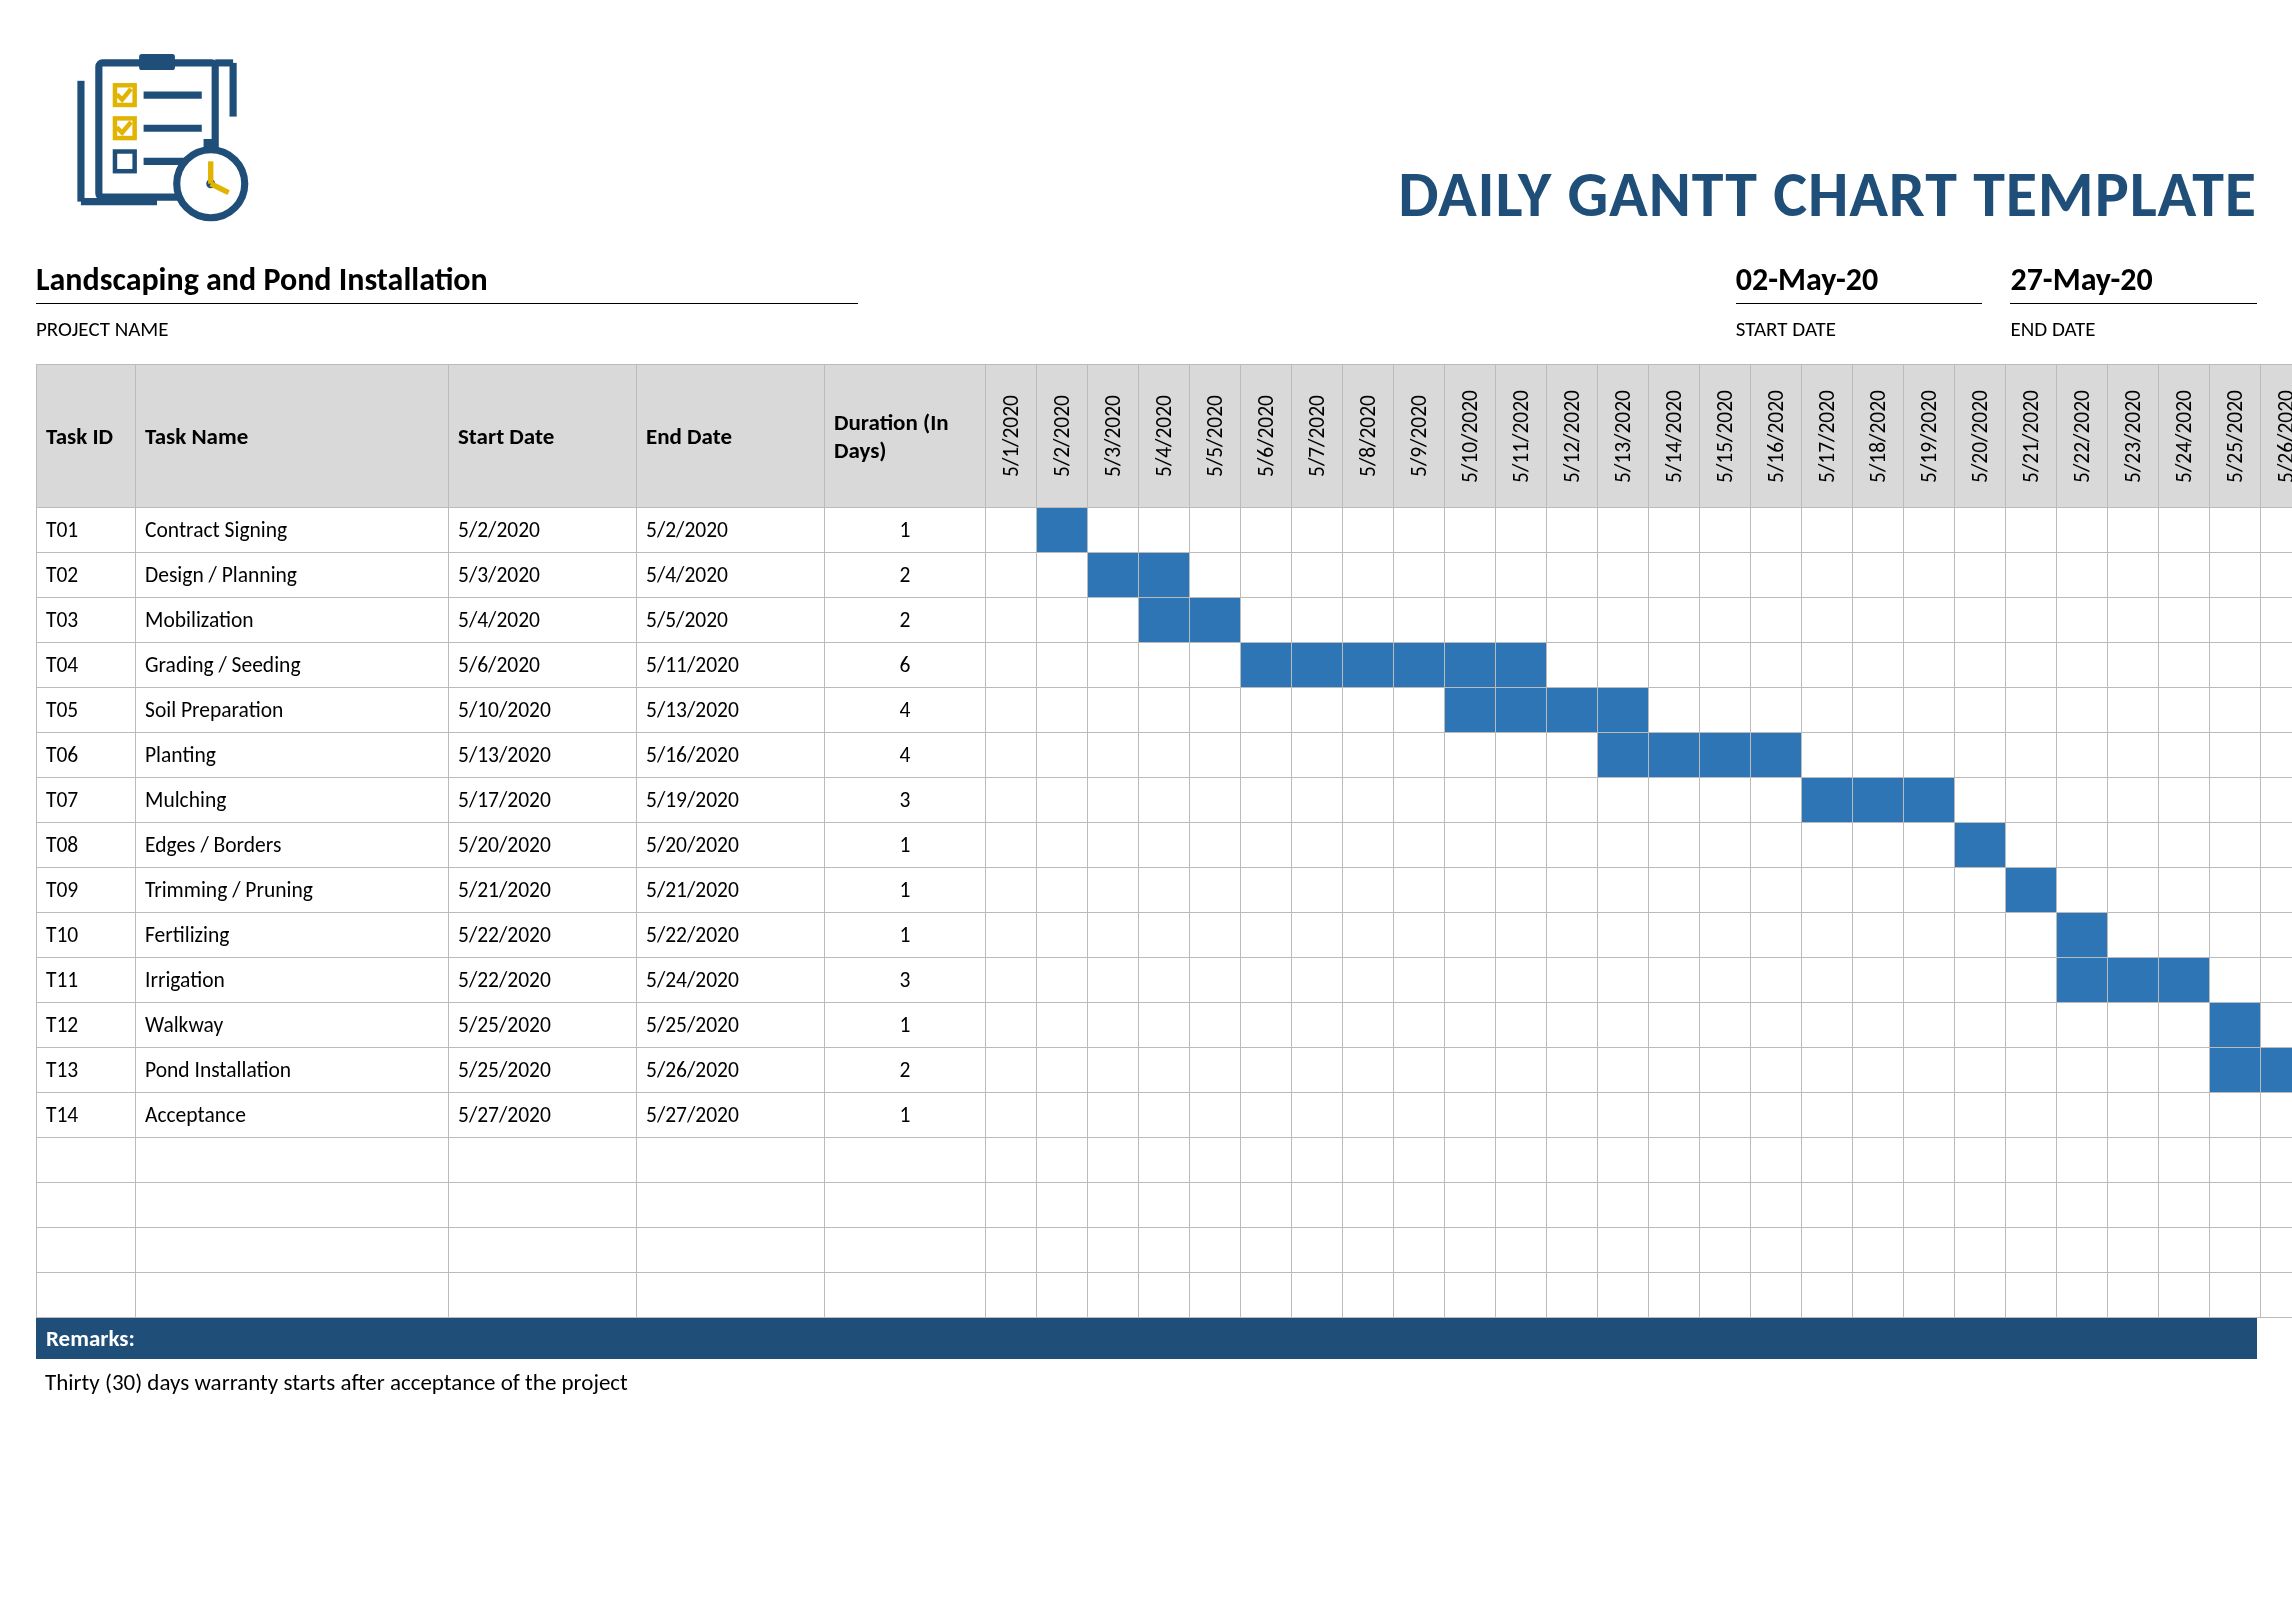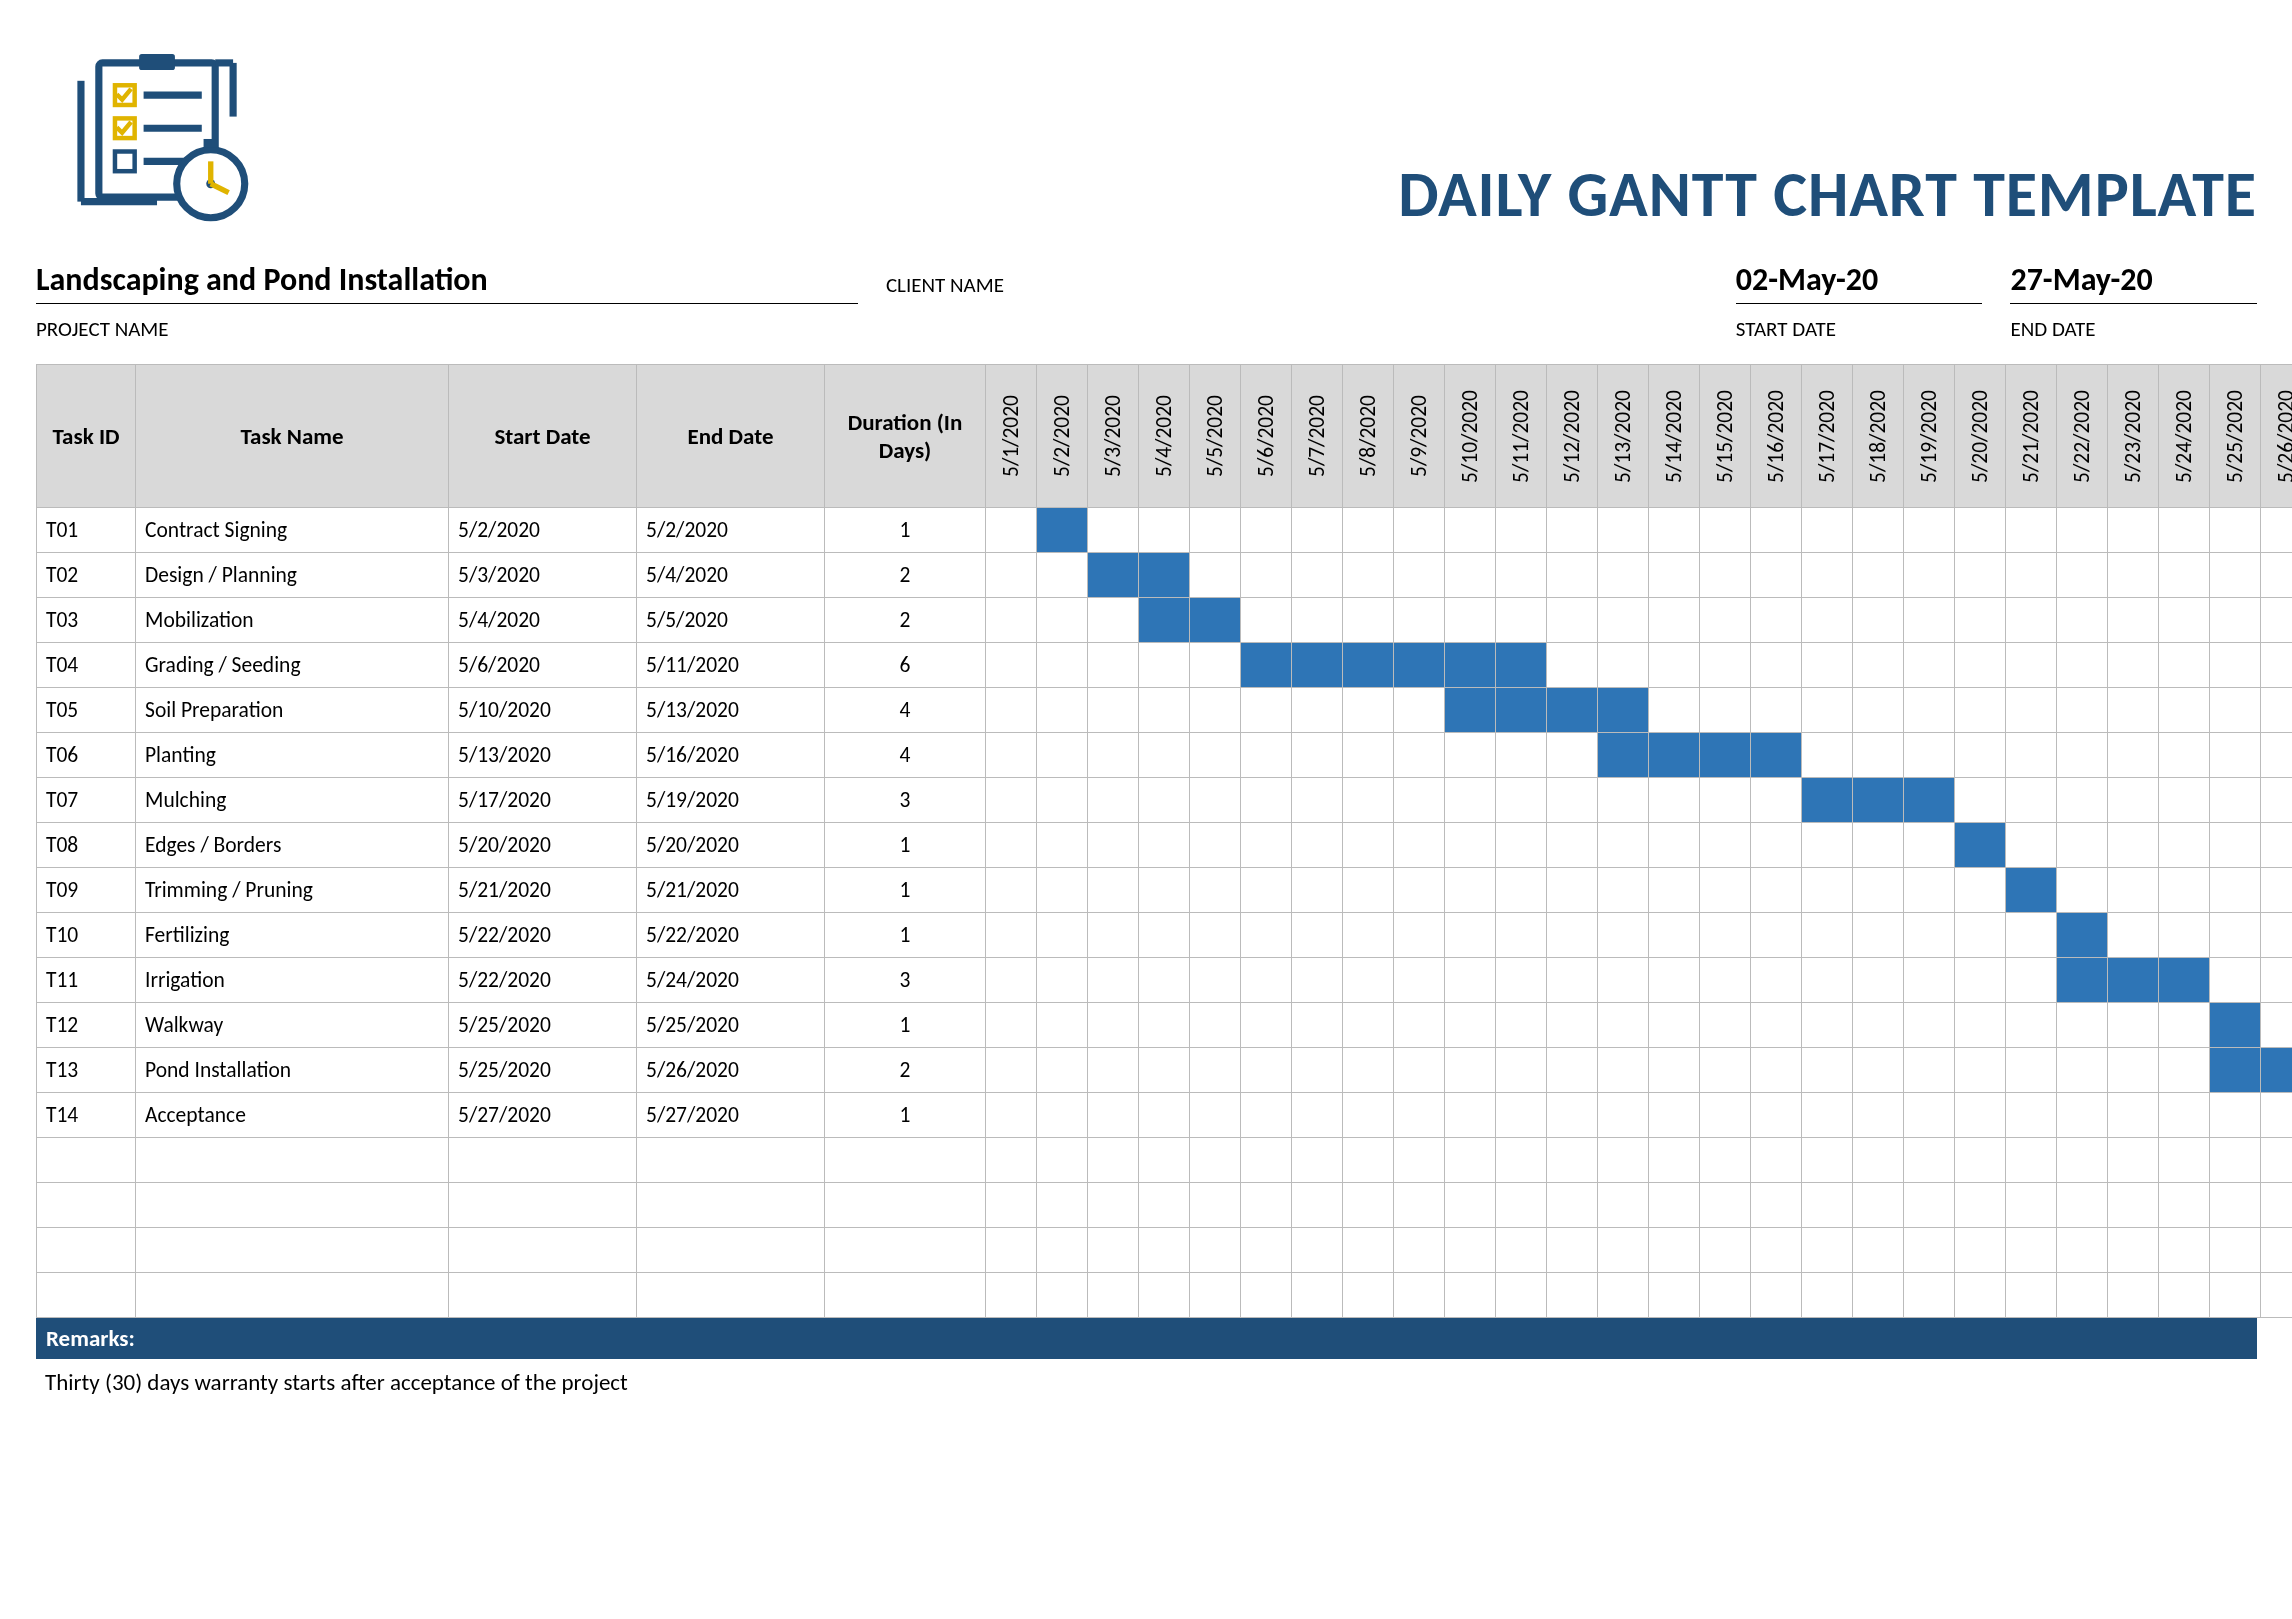--- a/index.html
+++ b/index.html
@@ -58,21 +58,21 @@
     border: 0.9px solid #bbb;
     padding: 7.2px 9px;
     font-size: 21.5px;
     background: #fff;
     height: 45px;
     overflow: hidden;
   }
   thead th {
     background: #d9d9d9;
     font-weight: 700;
-    text-align: center;
+    text-align: left;
     height: 143px;
     vertical-align: middle;
     font-size: 23px;
   }
   thead th.rot {
     width: 51px;
     font-size: 21.5px;
     font-weight: 400;
   }
   thead th.rot > div {
@@ -133,21 +133,20 @@
   </div>
   <div class="title">DAILY GANTT CHART TEMPLATE</div>
 </div>
 
 <div class="info-row">
   <div class="info-block">
     <div class="info-value">Landscaping and Pond Installation</div>
     <div class="info-label">PROJECT NAME</div>
   </div>
   <div class="info-block">
-    <div class="info-label">CLIENT NAME</div>
   </div>
   <div class="info-block">
     <div class="info-value">02-May-20</div>
     <div class="info-label">START DATE</div>
   </div>
   <div class="info-block">
     <div class="info-value">27-May-20</div>
     <div class="info-label">END DATE</div>
   </div>
 </div>

